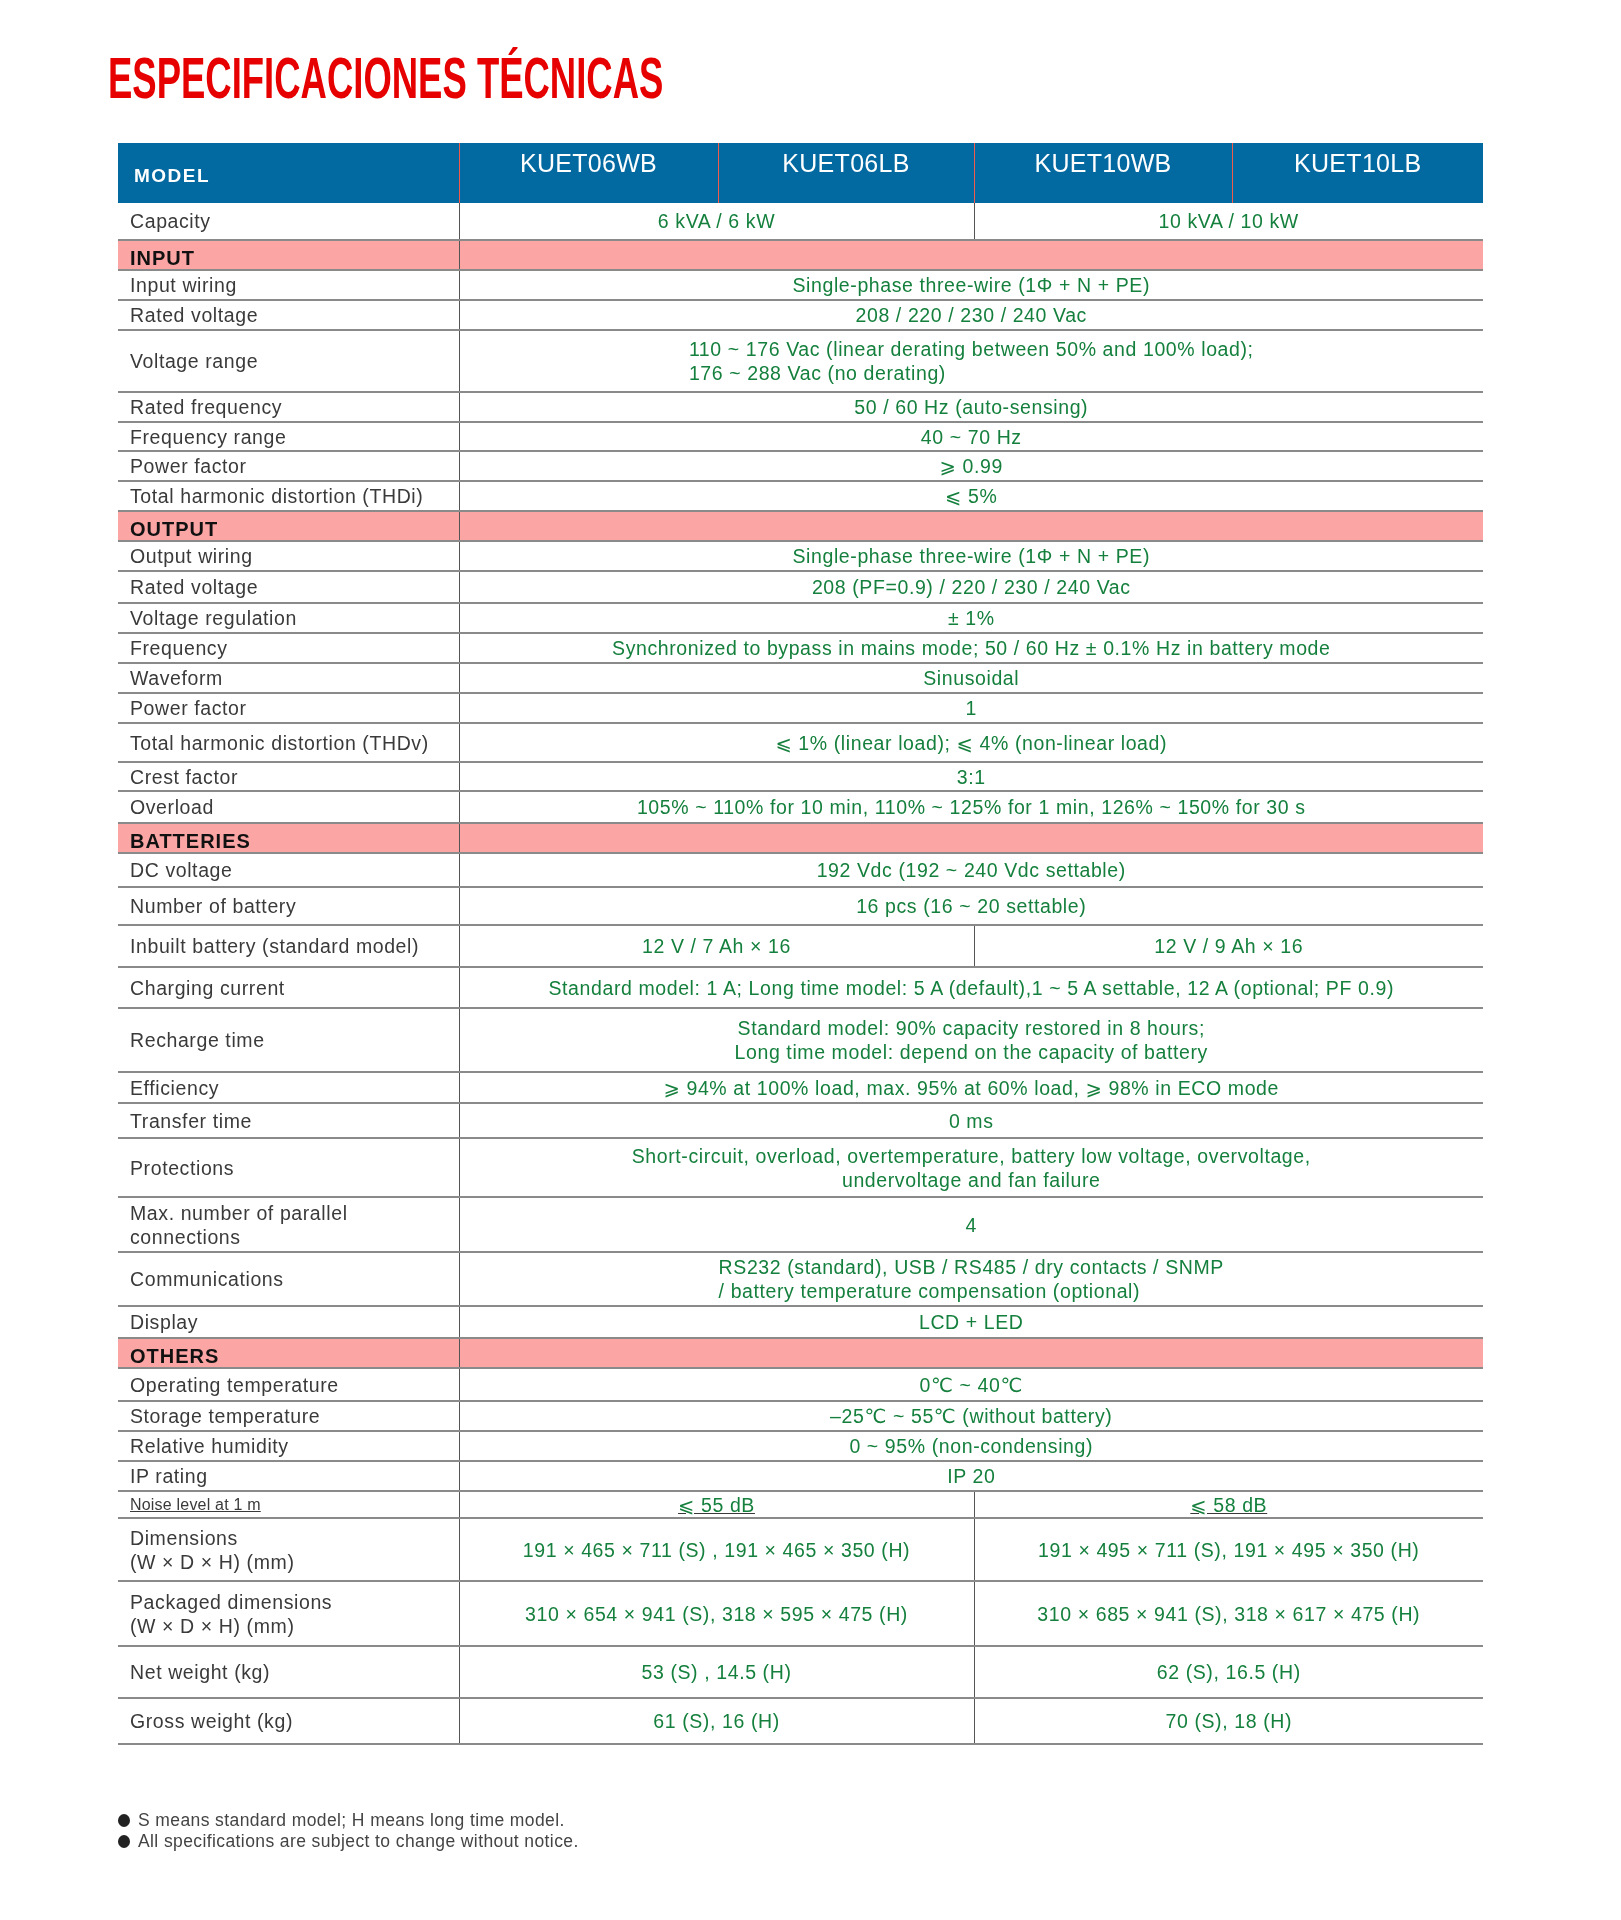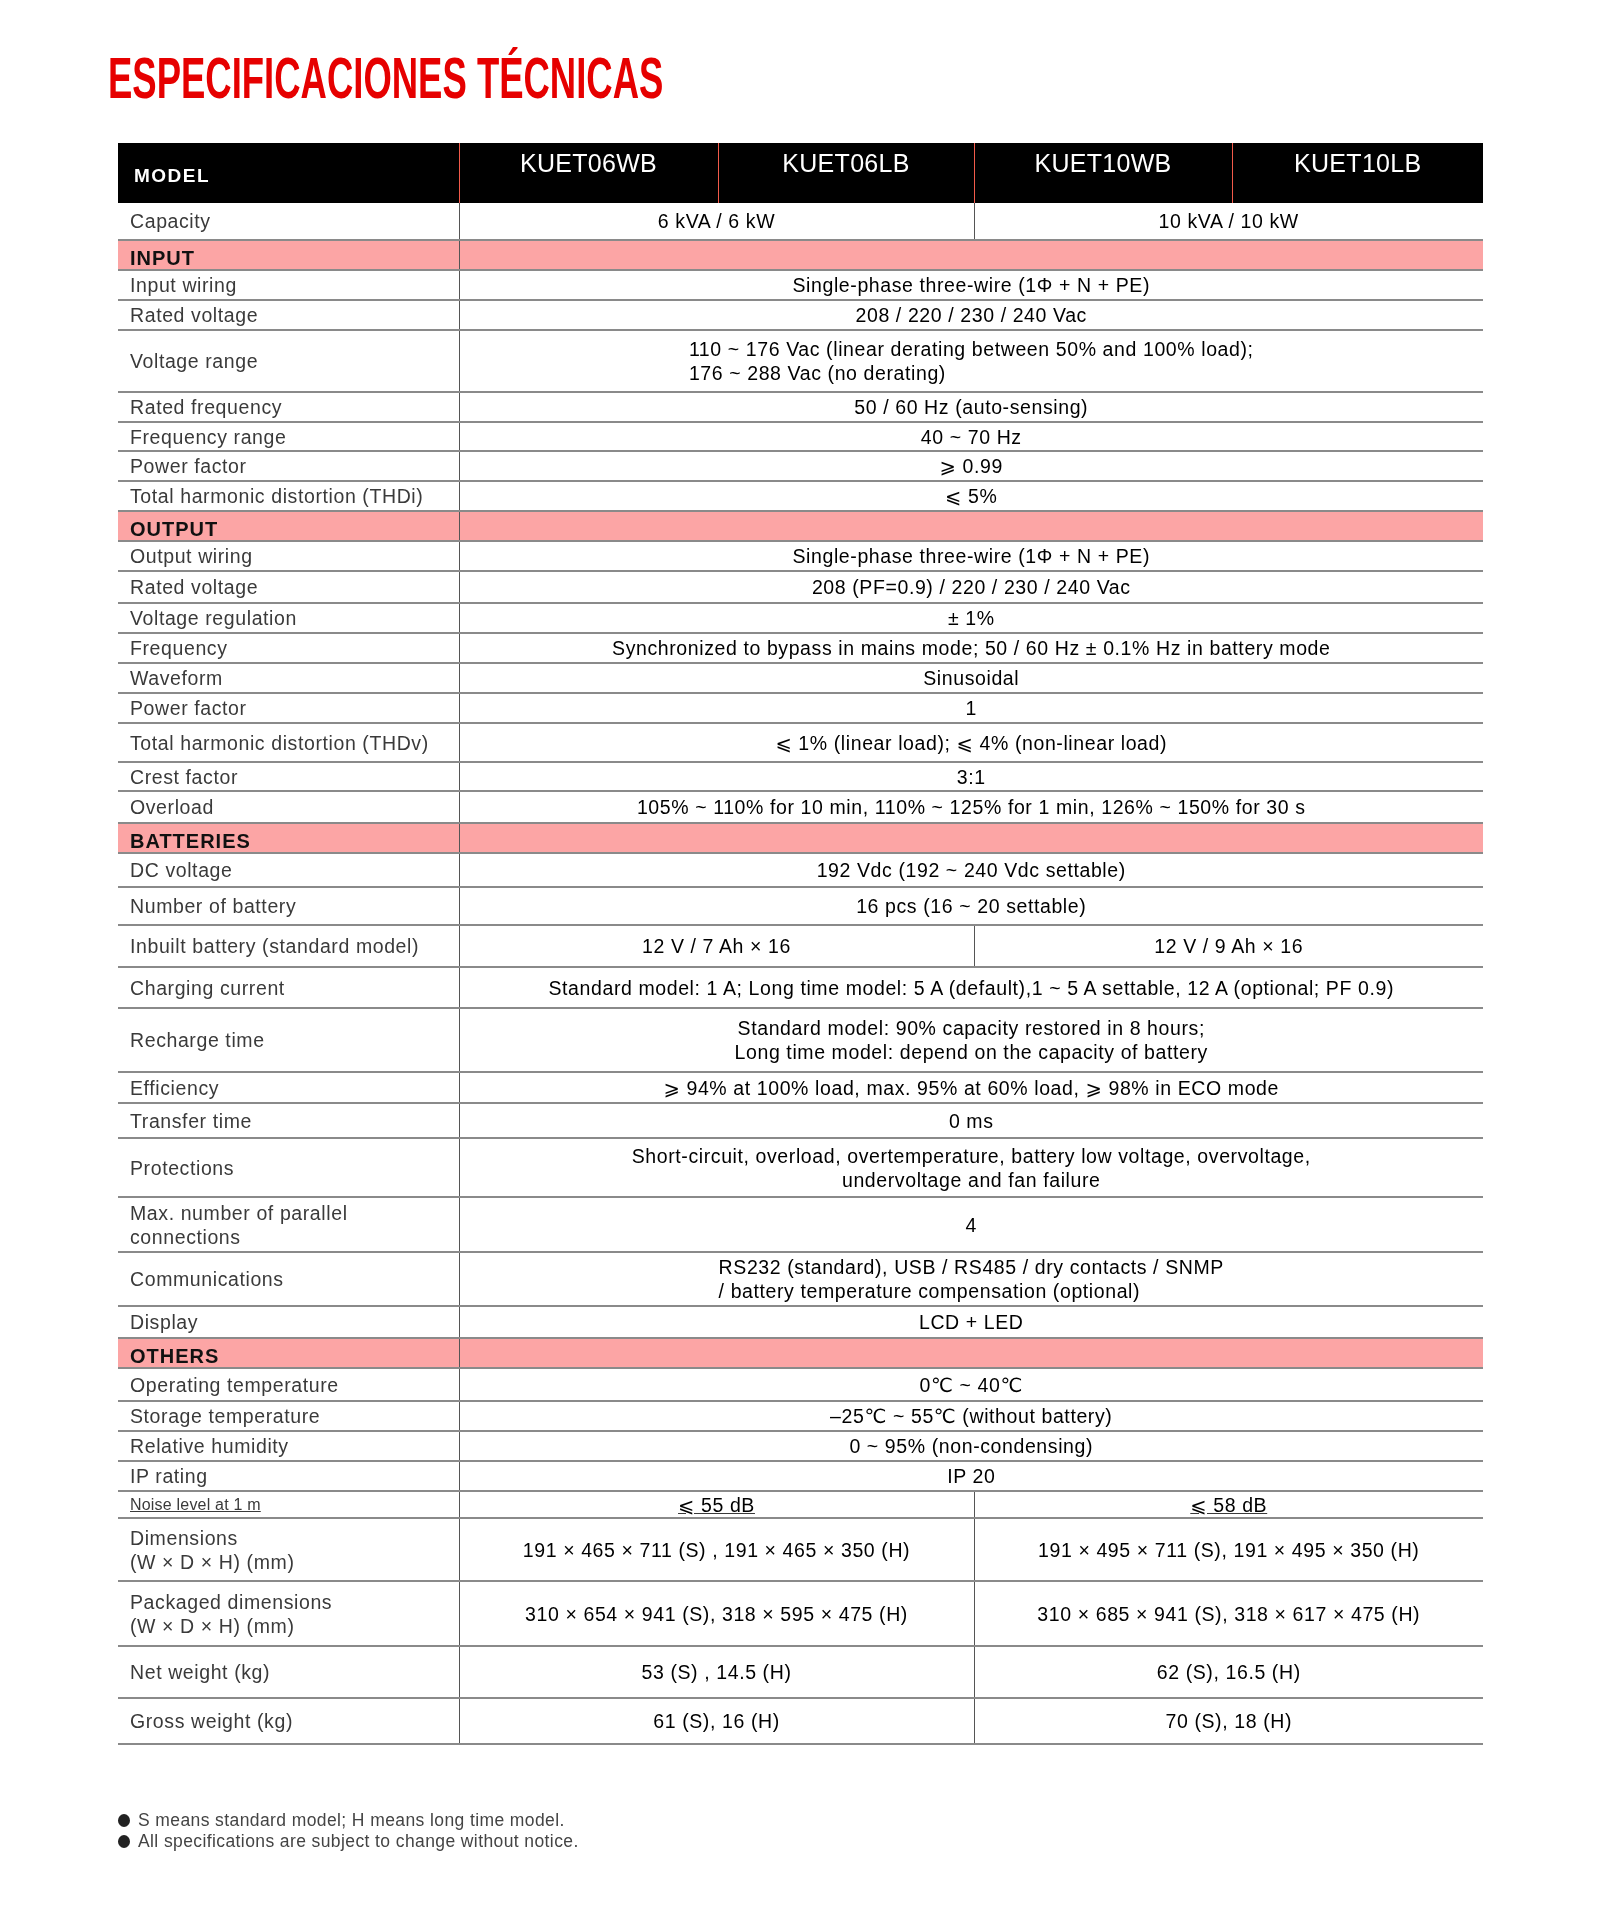--- a/index.html
+++ b/index.html
@@ -10,29 +10,29 @@
              font-size: 57px; line-height: 57px; color: #e60000; letter-spacing: 0px;
              transform-origin: left top; transform: scaleX(0.64); white-space: nowrap; }
     table.spec { position: absolute; left: 118px; top: 143px; width: 1365px;
                  border-collapse: collapse; table-layout: fixed; }
     table.spec td, table.spec th { padding: 0; margin: 0; overflow: hidden; }
     col.c-label { width: 341px; }
     col.c-a { width: 259px; }
     col.c-b { width: 256px; }
     col.c-c { width: 258px; }
     col.c-d { width: 251px; }
-    tr.hdr th { background: #000000; color: #ffffff; height: 40px; font-weight: normal;
+    tr.hdr th { background: #0369a1; color: #ffffff; height: 40px; font-weight: normal;
                 border-left: 1px solid #f25a4a; vertical-align: middle; }
     tr.hdr th.model { text-align: left; padding-left: 16px; font-weight: bold; font-size: 19px;
                       letter-spacing: 1.5px; border-left: none; padding-top: 6px; }
     tr.hdr th.mname { font-size: 25px; text-align: center; letter-spacing: 0.3px; padding-bottom: 20px; }
     tr.row td { border-bottom: 2px solid #8a8a8a; font-size: 19.5px; letter-spacing: 0.6px;
                 vertical-align: middle; line-height: 24px; }
     tr.row td.lab { text-align: left; padding-left: 12px; border-right: 1px solid #555; color: #3a3a3a; }
-    tr.row td.val { text-align: center; color: #000000; }
+    tr.row td.val { text-align: center; color: #15803d; }
     tr.row td.split { border-right: 1px solid #555; }
     tr.row td.small { font-size: 16px; letter-spacing: 0.2px; }
     tr.sec td { background: #fca5a5; border-bottom: 2px solid #8a8a8a; height: 28px; }
     tr.sec td.lab { font-weight: bold; color: #111; font-size: 20px; letter-spacing: 1px;
                     padding-left: 12px; border-right: 1px solid #555; vertical-align: bottom; line-height: 22px; }
     .left-block { display: inline-block; text-align: left; }
     .notes { position: absolute; left: 118px; top: 1810px; font-size: 17.5px; color: #444;
              letter-spacing: 0.4px; line-height: 21px; }
     .note { display: flex; align-items: center; }
     .bullet { display: inline-block; width: 12px; height: 13px; border-radius: 50%; background: #222;

